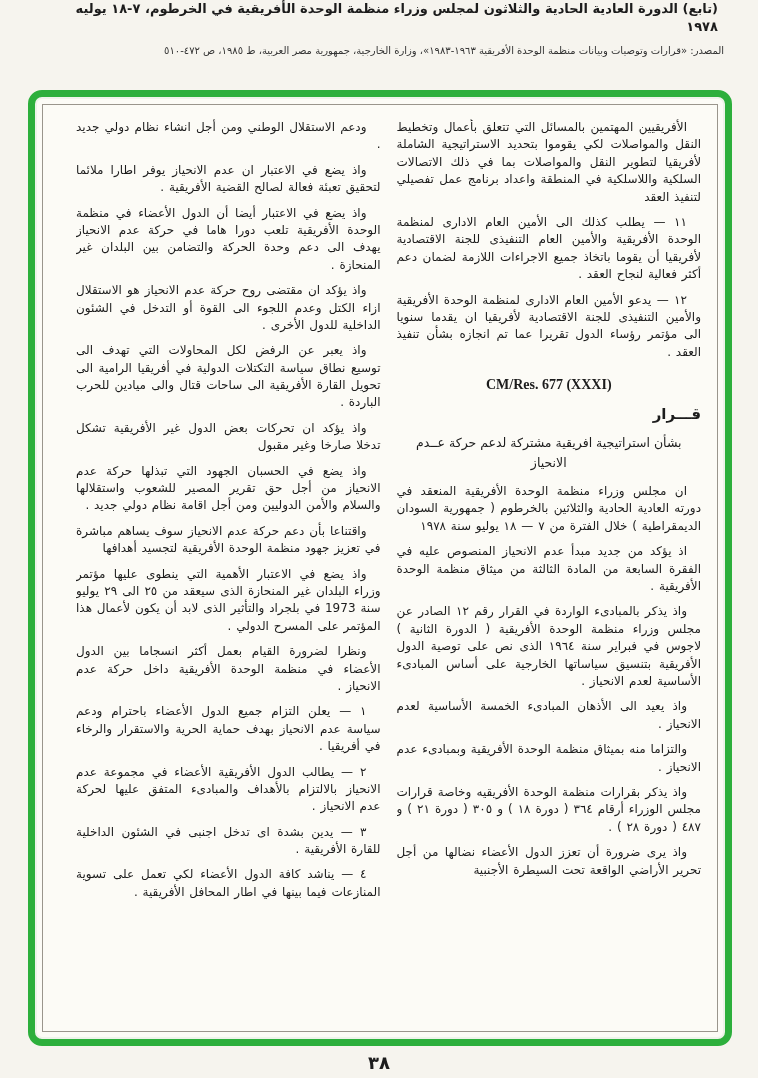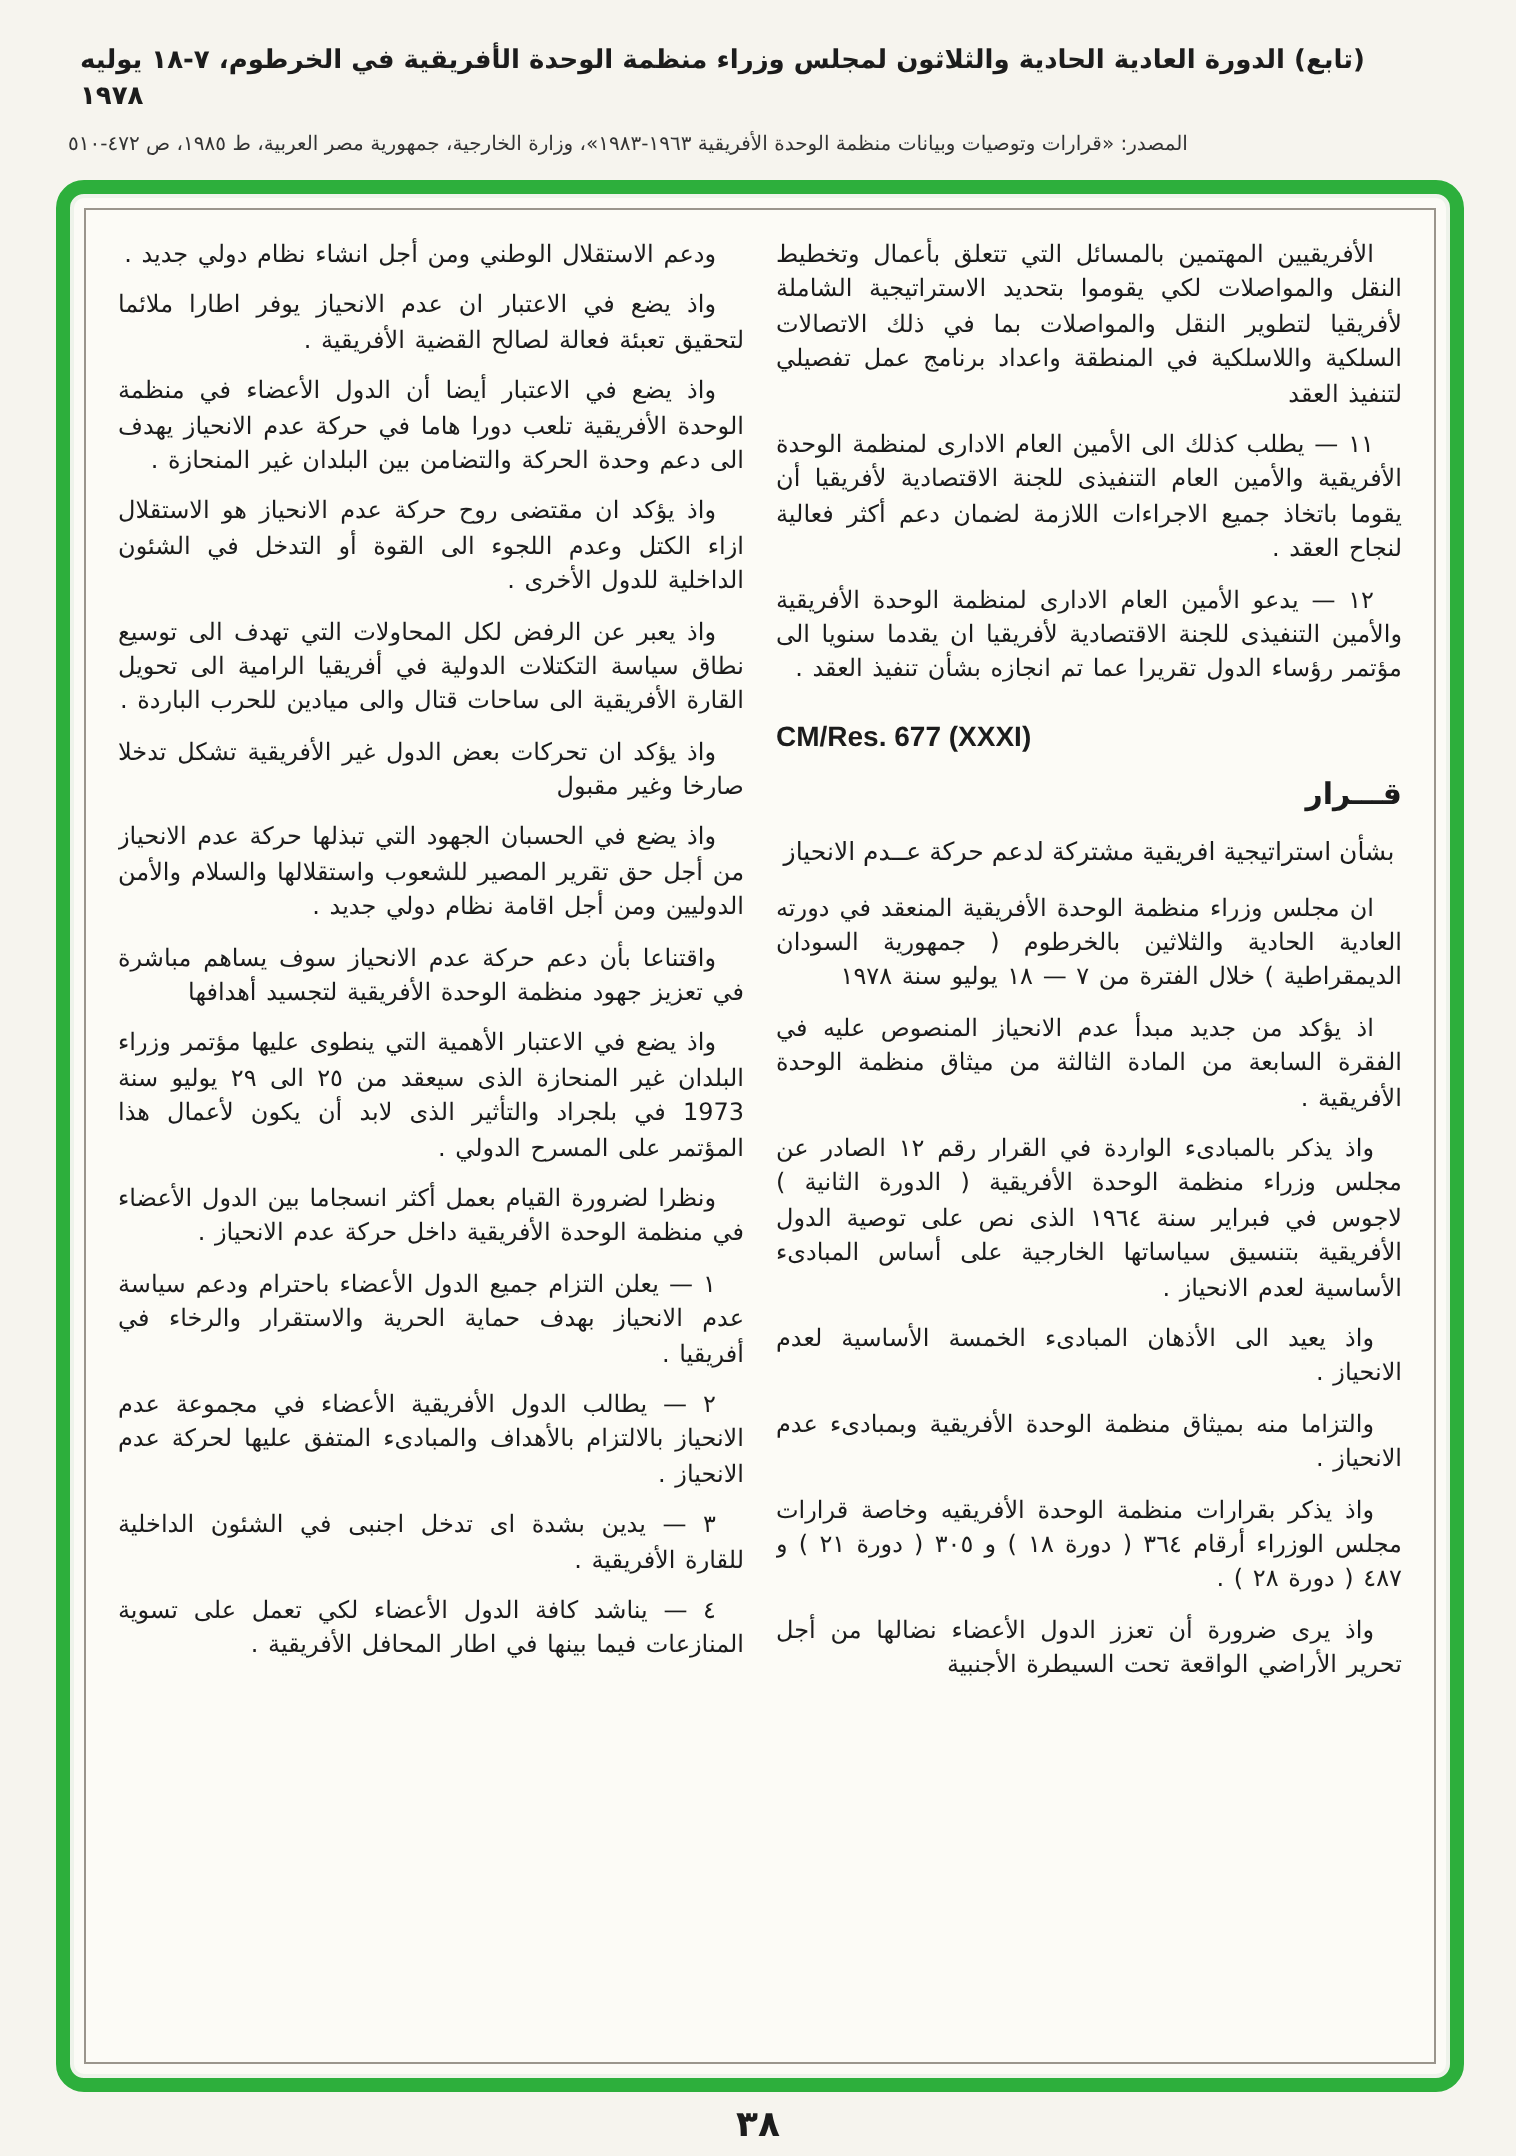--- a/index.html
+++ b/index.html
@@ -6,21 +6,21 @@
   html, body {
     width: 758px; height: 1078px;
     overflow: hidden;
     background: #f6f4ee;
     font-family: "DejaVu Sans", sans-serif;
     color: #1c1c1c;
   }
   .page { width: 758px; height: 1078px; position: relative; }
 
   
-  .header { direction: rtl; text-align: left; padding-top: 22px; }
+  .header { direction: rtl; text-align: right; }
   .header-line1 {
     font-size: 13px; font-weight: bold; letter-spacing: .2px;
     padding: 0 40px; line-height: 1.4;
   }
   .header-line2 {
     font-size: 10px; color: #333; margin-top: 8px;
     padding: 0 34px; line-height: 1.4;
   }
 
   
@@ -37,33 +37,33 @@
     position: absolute; inset: 7px;
     border: 1px solid #9a958c;
     background: #fcfbf6;
     padding: 14px 16px 10px 16px;
     overflow: hidden;
   }
   .columns {
     display: flex; gap: 16px; height: 100%;
   }
   .col { flex: 1 1 0; overflow: hidden; }
-  .col-left { border-right: 0; }
+  .col-left { border-right: 0; margin-left: 17px; }
 
   
   .block { direction: rtl; }
   .b-para {
     font-size: 12px; line-height: 1.45;
     text-align: justify; text-indent: 14px;
     margin-bottom: 8px;
     word-spacing: 1px;
   }
   .b-rescode {
-    direction: ltr; text-align: left;
-    font-family: Liberation Sans, sans-serif;
+    direction: ltr; text-align: center;
+    font-family: Liberation Serif, serif;
     font-weight: bold; font-size: 14px;
     margin: 16px 0 12px 0;
   }
   .b-title {
     text-align: right; font-weight: bold;
     font-size: 15px; letter-spacing: 2px;
     margin: 8px 0 10px 0;
   }
   .b-subtitle {
     text-align: center; font-weight: normal;

